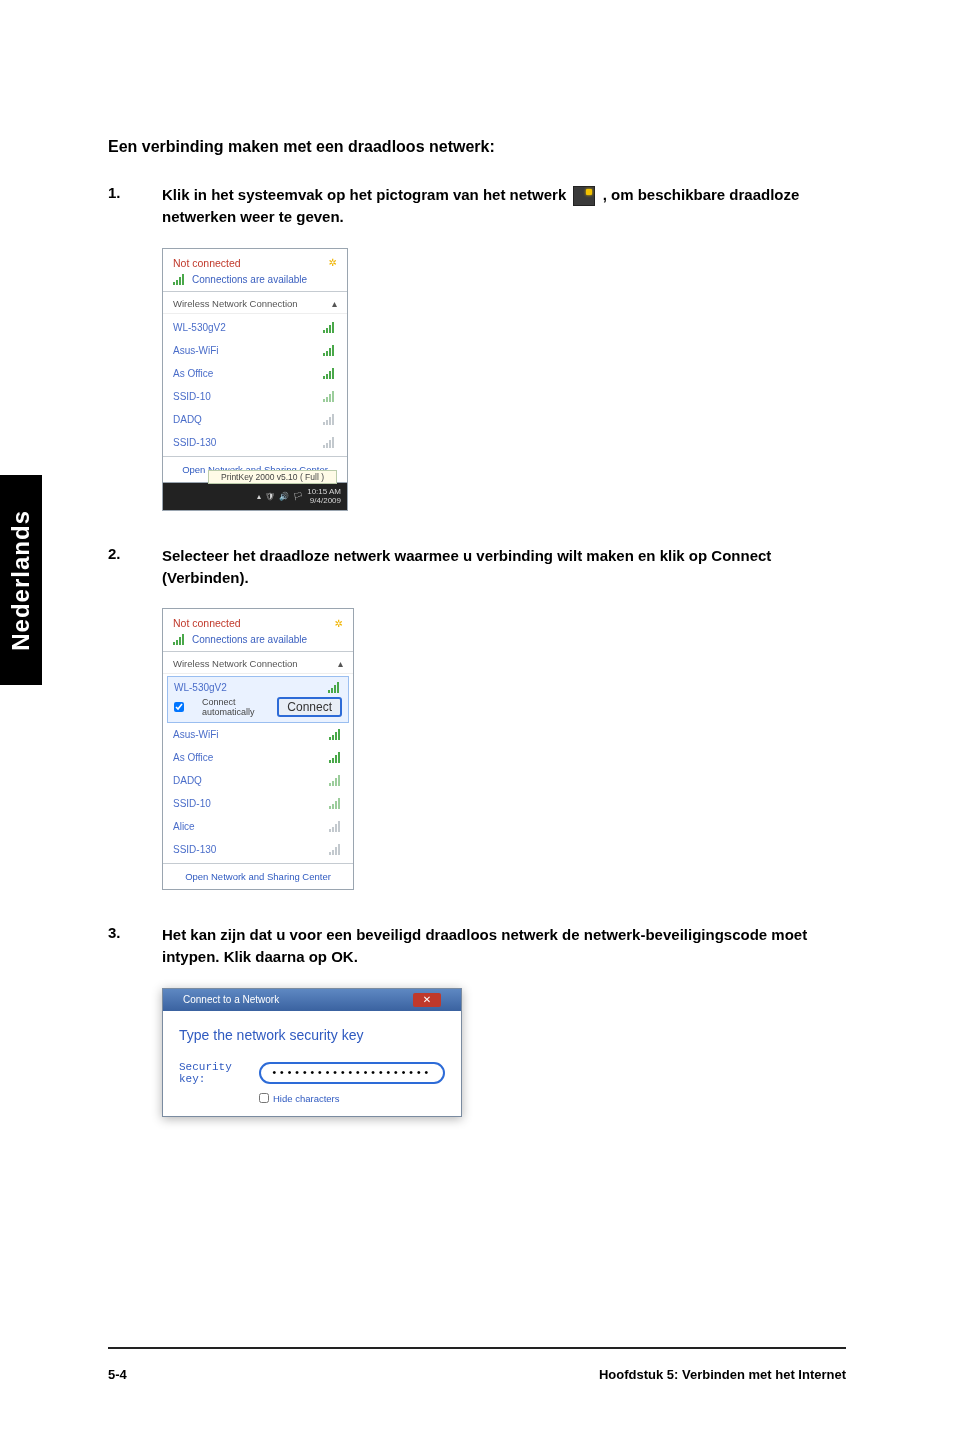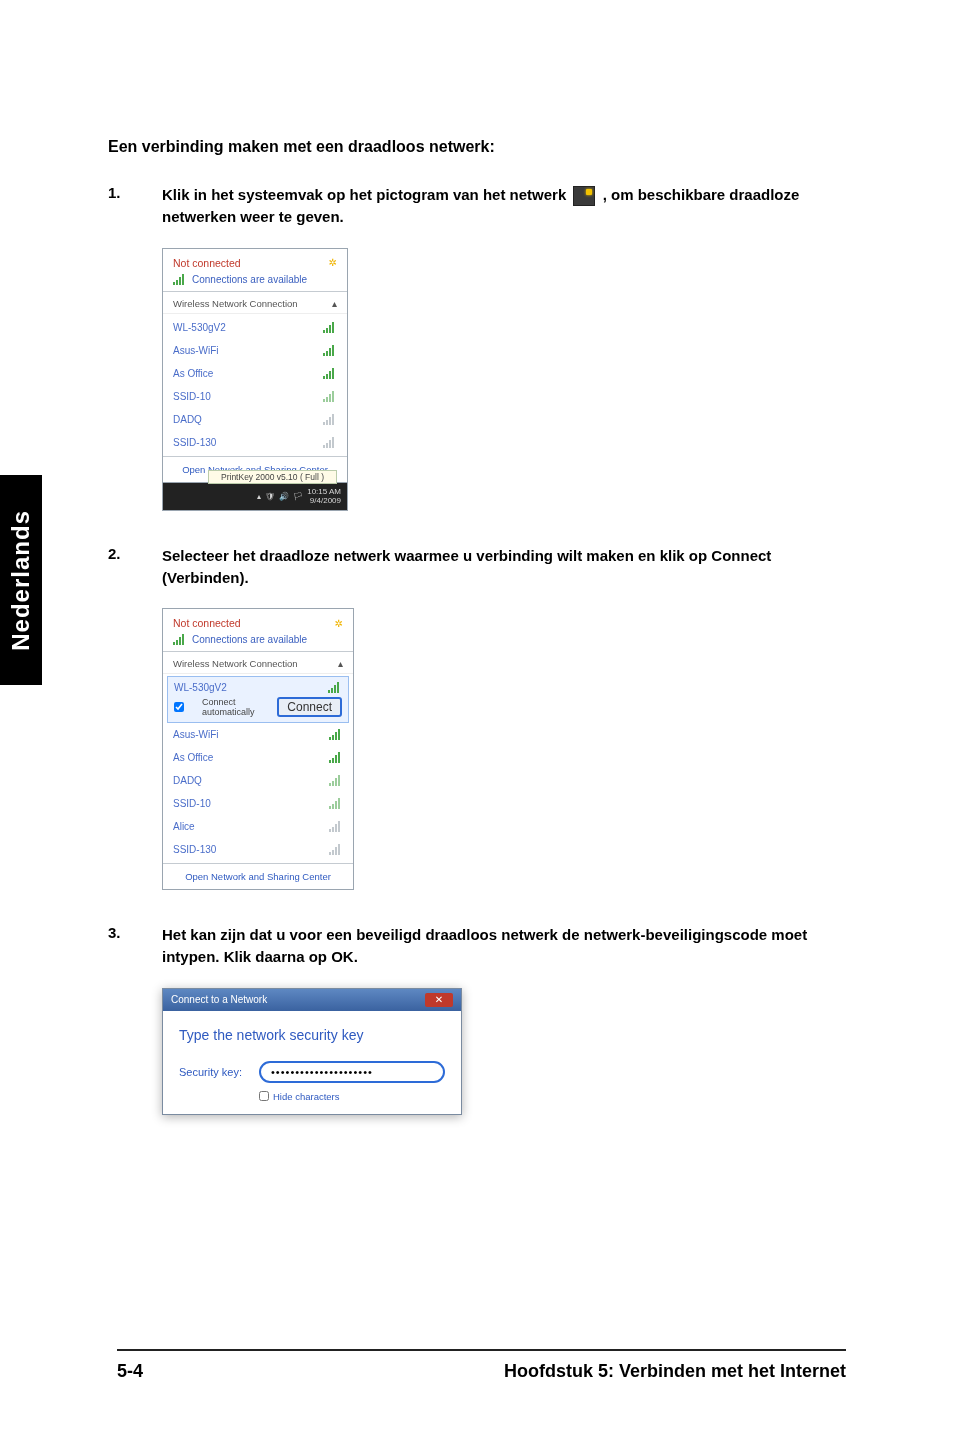--- a/index.html
+++ b/index.html
@@ -34,33 +34,33 @@
   .auto-chk input{ width:10px; height:10px; }
   .sig { width: 14px; height: 11px; position: relative; }
   .sig i { position: absolute; bottom:0; width:2px; }
   .sig.g i{background:#49a849;} .sig.med i{background:#9ccd9c;} .sig.low i{background:#c3c9ce;}
   .sig i:nth-child(1){left:0;height:3px;} .sig i:nth-child(2){left:3px;height:5px;} .sig i:nth-child(3){left:6px;height:8px;} .sig i:nth-child(4){left:9px;height:11px;}
   .fig-foot { border-top:1px solid #c5cbd1; padding:7px 0; text-align:center; font-size:9.5px; color:#2f5ac0; }
   .tray { background:#222; margin-top:0; height:28px; display:flex; align-items:center; justify-content:flex-end; padding:0 6px; gap:4px; color:#d5d5d5; font-size:8px; position:relative; width:186px; border:1px solid #9aa5b0; border-top:none;}
   .tray .tooltip{ position:absolute; top:-13px; right:10px; background:#fffbe7; border:1px solid #bca; padding:1px 12px; color:#444; font-size:8.5px;}
   .tray-time { text-align:right; line-height:1.15; font-size:8px;}
   .dialog { width: 300px; border:1px solid #7a8ba0; box-shadow:0 2px 10px rgba(0,0,0,0.3); background:#fff; font-size:11px; }
-  .dialog-title { background:linear-gradient(#5e88c2,#3a62a0); color:#fff; padding:4px 8px; display:flex; justify-content:space-between; align-items:center; font-size:10px;}
+  .dialog-title { background:linear-gradient(#5e88c2,#3a62a0); color:#fff; padding:4px 20px; display:flex; justify-content:space-between; align-items:center; font-size:10px;}
   .dialog-title .x { background:#c0392b; color:#fff; width:28px; height:14px; display:flex; align-items:center; justify-content:center; border-radius:2px; font-size:10px;}
   .dialog-body { padding:16px 16px 12px; }
   .dialog-heading { color:#2f5ac0; font-size:14px; margin-bottom:18px; }
-  .field-row { display:flex; align-items:center; gap:10px; margin-bottom:8px; }
+  .field-row { display:flex; align-items:center; gap:10px; margin-bottom:8px;font-family:Liberation Mono, monospace; }
   .field-row label{ color:#2f5ac0; font-size:11px; width:70px;}
   .sec-input { border: 2px solid #2d6bd7; border-radius:12px; padding:3px 10px; flex:1; font-size:11px; letter-spacing:1px; }
   .hide-row { margin-left:80px; font-size:9.5px; color:#2f5ac0; display:flex; gap:4px; align-items:center;}
   .hide-row input{width:10px;height:10px;}
   .dialog-foot { background:#eef0f3; border-top:1px solid #cfd5db; padding:10px 12px; display:flex; justify-content:flex-end; gap:10px;}
   .dlg-btn { padding:3px 16px; font-size:10.5px; border:1px solid #9aa5b0; background:#f4f6f8; border-radius:3px;}
   .dlg-btn.ok { border:2px solid #2d6bd7; border-radius:10px; padding:2px 20px;}
-  .footer { position:absolute; bottom:56px; left:108px; right:108px; border-top:2px solid #222; padding-top:10px; display:flex; justify-content:space-between; font-size:18px;margin-left:9px;}
+  .footer { position:absolute; bottom:56px; left:108px; right:108px; border-top:2px solid #222; padding-top:18px; display:flex; justify-content:space-between; font-size:13px;}
   .footer .pn{font-weight:bold;}
   .footer .ch{font-weight:bold;}
   .caret{color:#555;font-size:10px;}
 </style>
 </head>
 <body>
 
 <div class="page">
   <div class="side-tab">
     <span>Nederlands</span>

